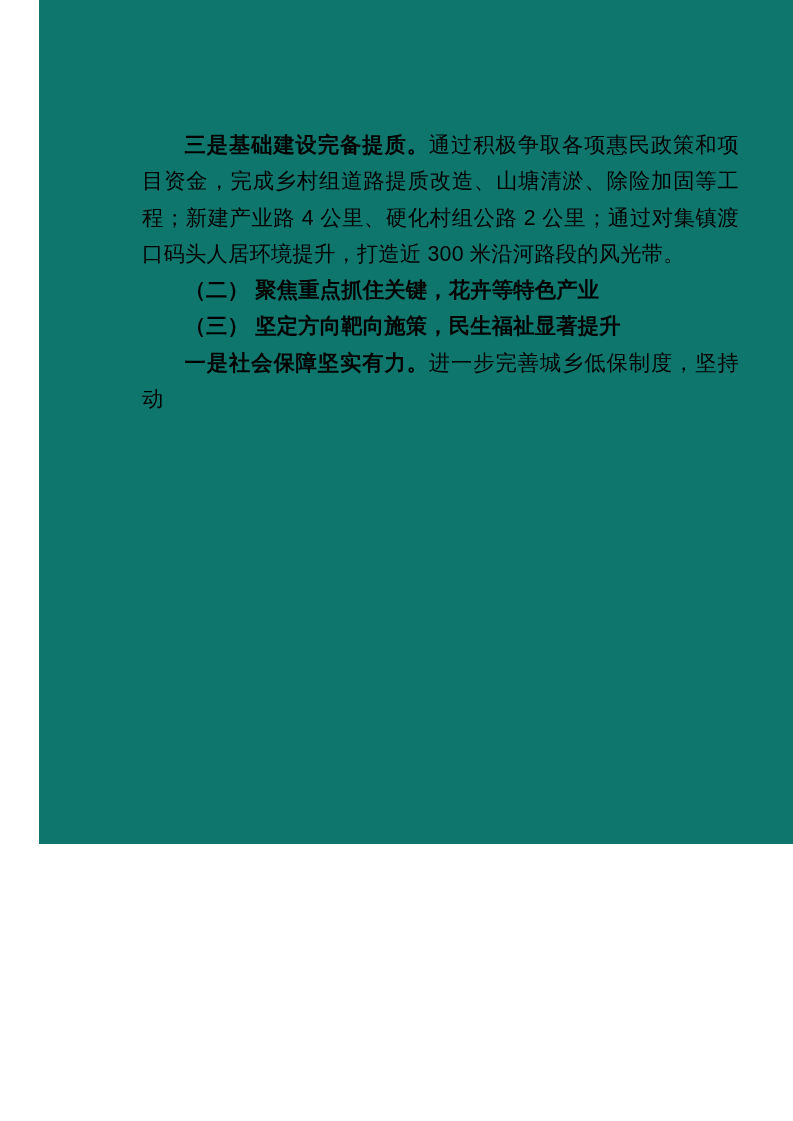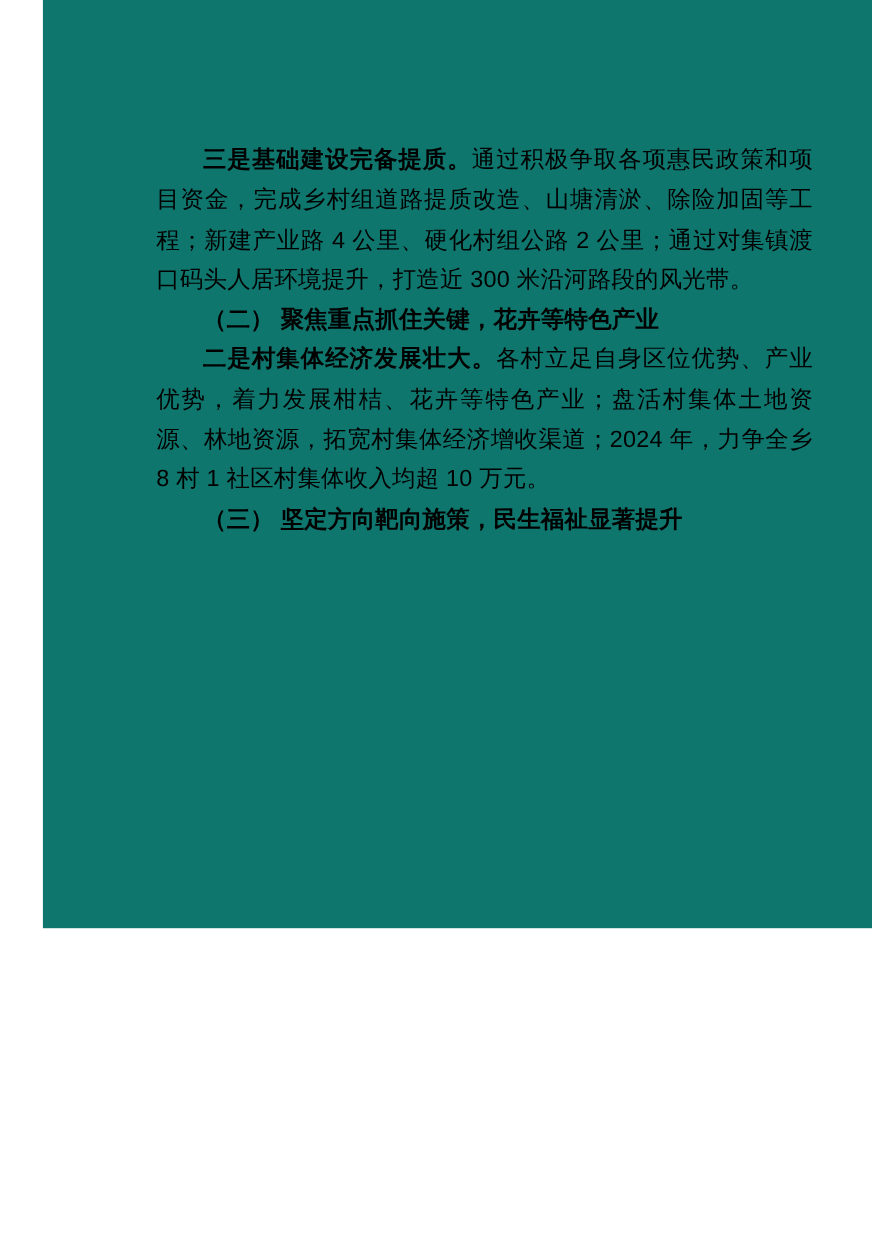--- a/index.html
+++ b/index.html
@@ -50,24 +50,24 @@
 
     <p>
       <span class="lead">三是基础建设完备提质。</span><span class="rest">通过积极争取各项惠民政策和项目资金，完成乡村组道路提质改造、山塘清淤、除险加固等工程；新建产业路 4 公里、硬化村组公路 2 公里；通过对集镇渡口码头人居环境提升，打造近 300 米沿河路段的风光带。</span>
     </p>
 
     <p class="heading">
       <span class="lead">（二） 聚焦重点抓住关键，花卉等特色产业</span><span class="rest"></span>
     </p>
 
 
-    <p>
-      <span class="lead">二是村集体经济发展壮大。</span><span class="rest">各村立足自身区位优势、产业优势，着力发展柑桔、花卉等特色产业；盘活村集体土地资源、林地资源，拓宽村集体经济增收渠道；2024 年，力争全乡 8 村 1 社区村集体收入均超 10 万元。</span>
-    </p>
 
 
     <p class="heading">
       <span class="lead">（三） 坚定方向靶向施策，民生福祉显著提升</span><span class="rest"></span>
     </p>
 
+    <p>
+      <span class="lead">一是社会保障坚实有力。</span><span class="rest">进一步完善城乡低保制度，坚持动</span>
+    </p>
 
   </div>
 </div>
 
 </body></html>

